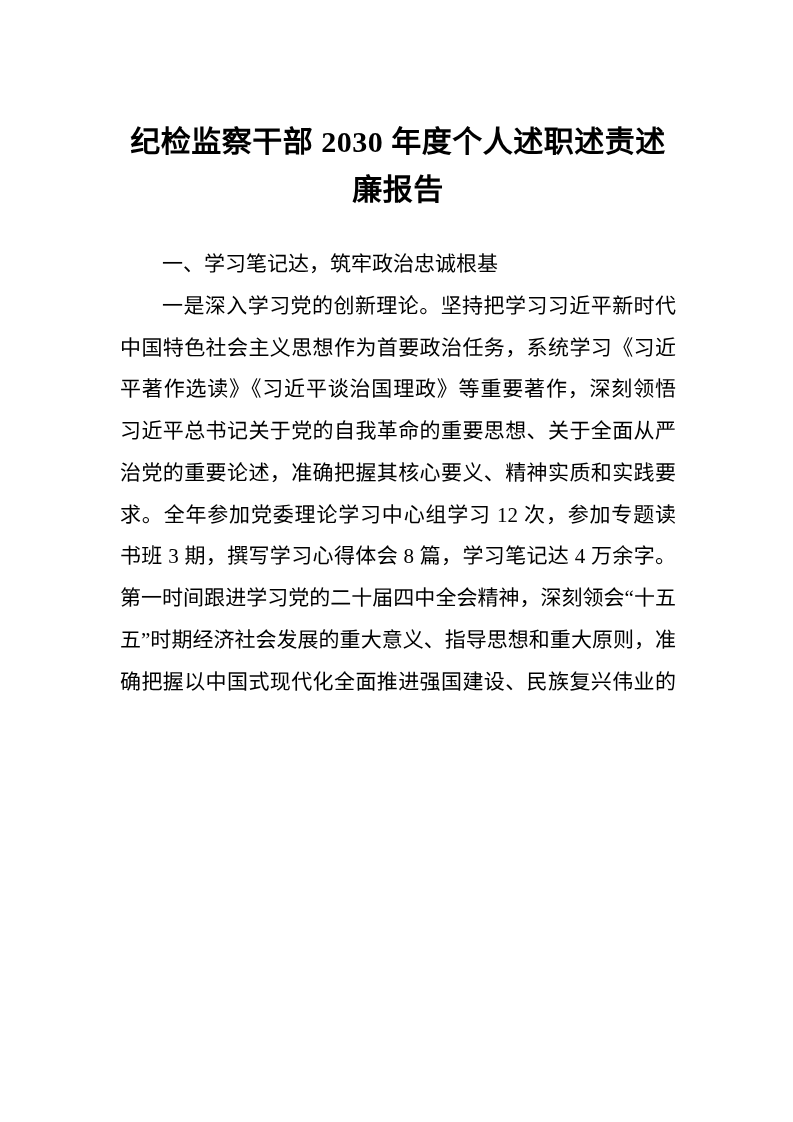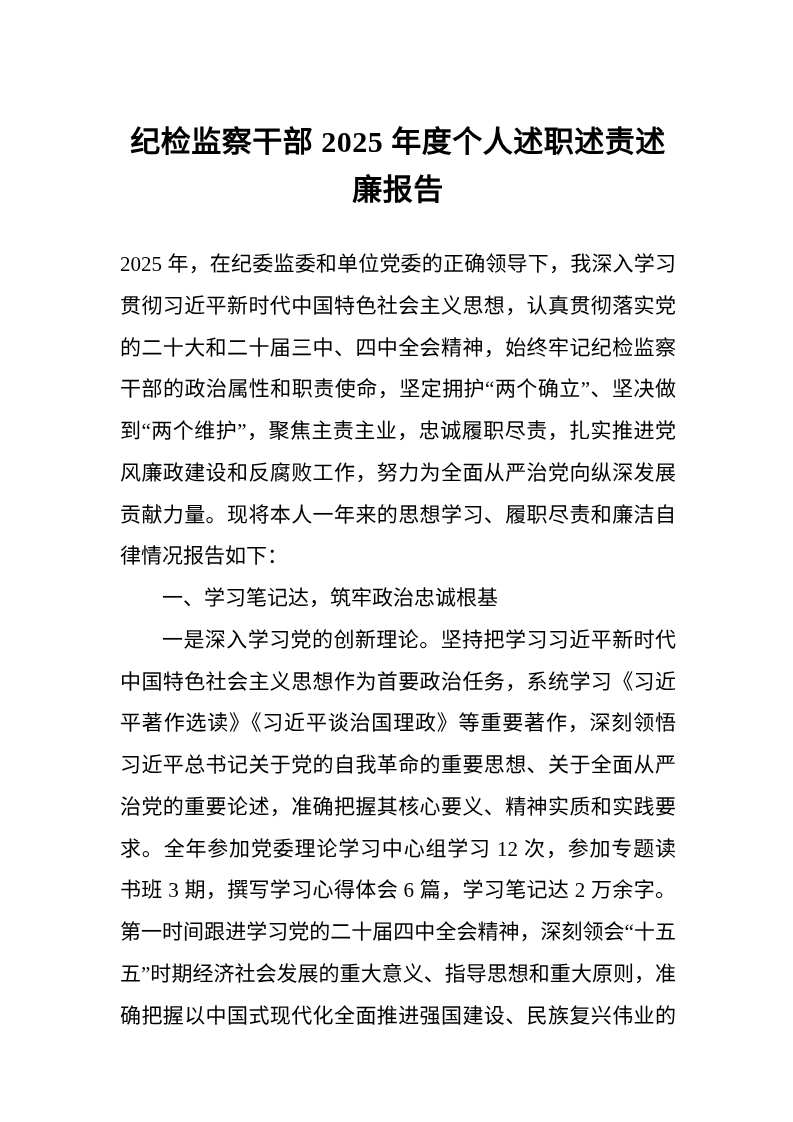--- a/index.html
+++ b/index.html
@@ -39,20 +39,19 @@
   }
   
   .para.cut {
     text-align-last: justify;
   }
 </style>
 </head>
 <body>
 
 <div class="page">
-  <h1 class="doc-title">纪检监察干部 2025 年度个人述职述责述廉报告</h1>
+  <h1 class="doc-title">纪检监察干部 2030 年度个人述职述责述廉报告</h1>
 
-  <p class="para">2025 年，在纪委监委和单位党委的正确领导下，我深入学习贯彻习近平新时代中国特色社会主义思想，认真贯彻落实党的二十大和二十届三中、四中全会精神，始终牢记纪检监察干部的政治属性和职责使命，坚定拥护“两个确立”、坚决做到“两个维护”，聚焦主责主业，忠诚履职尽责，扎实推进党风廉政建设和反腐败工作，努力为全面从严治党向纵深发展贡献力量。现将本人一年来的思想学习、履职尽责和廉洁自律情况报告如下：</p>
 
   <p class="para indent">一、学习笔记达，筑牢政治忠诚根基</p>
 
-  <p class="para indent cut">一是深入学习党的创新理论。坚持把学习习近平新时代中国特色社会主义思想作为首要政治任务，系统学习《习近平著作选读》《习近平谈治国理政》等重要著作，深刻领悟习近平总书记关于党的自我革命的重要思想、关于全面从严治党的重要论述，准确把握其核心要义、精神实质和实践要求。全年参加党委理论学习中心组学习 12 次，参加专题读书班 3 期，撰写学习心得体会 6 篇，学习笔记达 2 万余字。第一时间跟进学习党的二十届四中全会精神，深刻领会“十五五”时期经济社会发展的重大意义、指导思想和重大原则，准确把握以中国式现代化全面推进强国建设、民族复兴伟业的</p>
+  <p class="para indent cut">一是深入学习党的创新理论。坚持把学习习近平新时代中国特色社会主义思想作为首要政治任务，系统学习《习近平著作选读》《习近平谈治国理政》等重要著作，深刻领悟习近平总书记关于党的自我革命的重要思想、关于全面从严治党的重要论述，准确把握其核心要义、精神实质和实践要求。全年参加党委理论学习中心组学习 12 次，参加专题读书班 3 期，撰写学习心得体会 8 篇，学习笔记达 4 万余字。第一时间跟进学习党的二十届四中全会精神，深刻领会“十五五”时期经济社会发展的重大意义、指导思想和重大原则，准确把握以中国式现代化全面推进强国建设、民族复兴伟业的</p>
 </div>
 
 </body></html>

